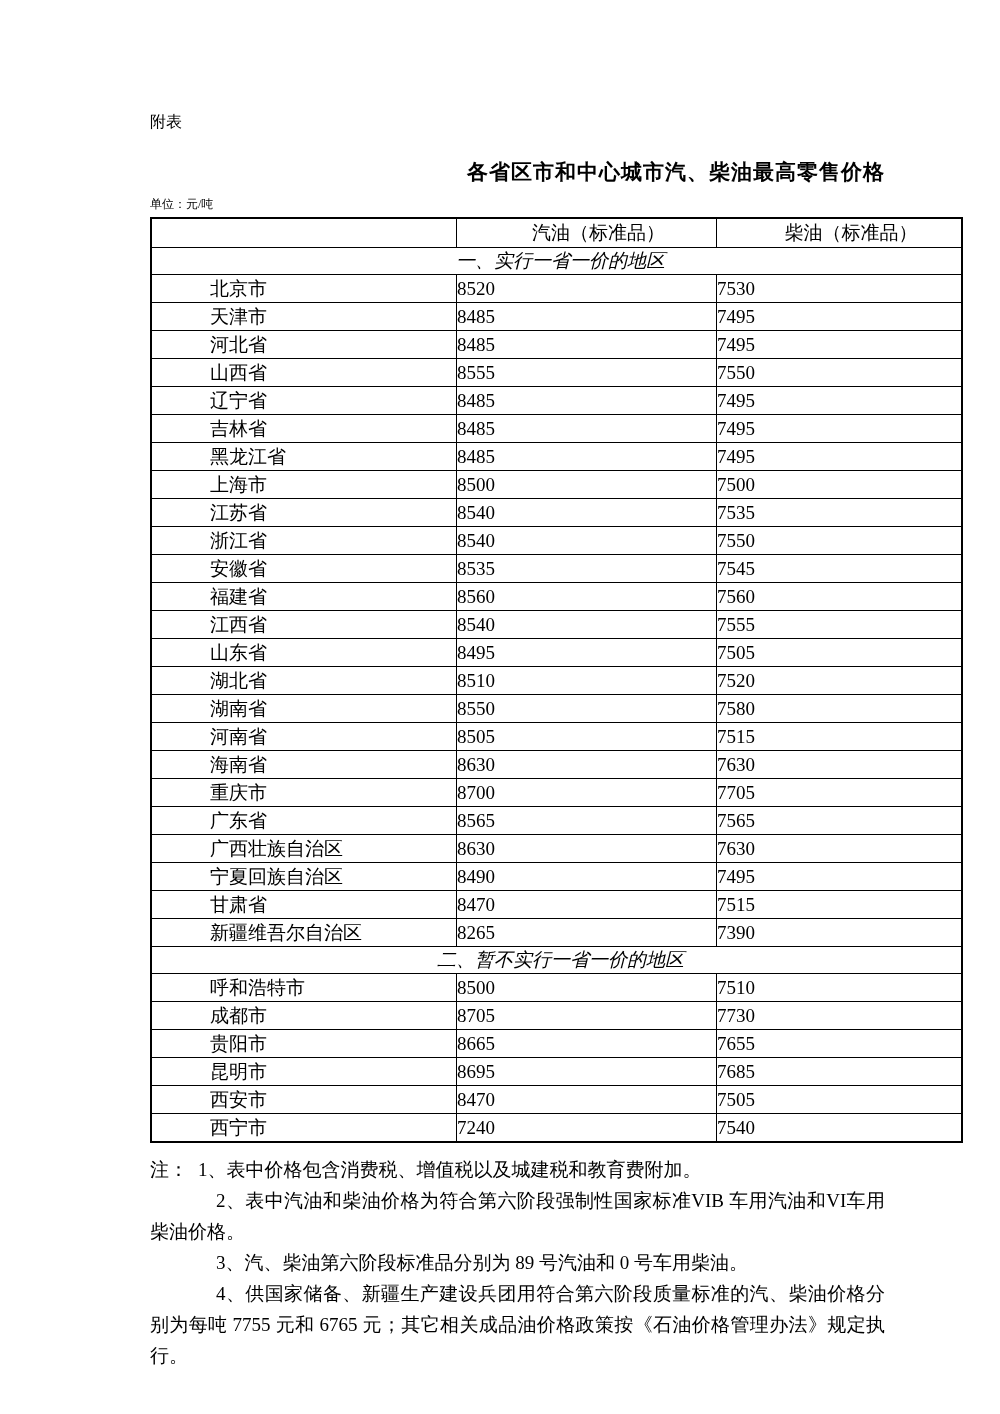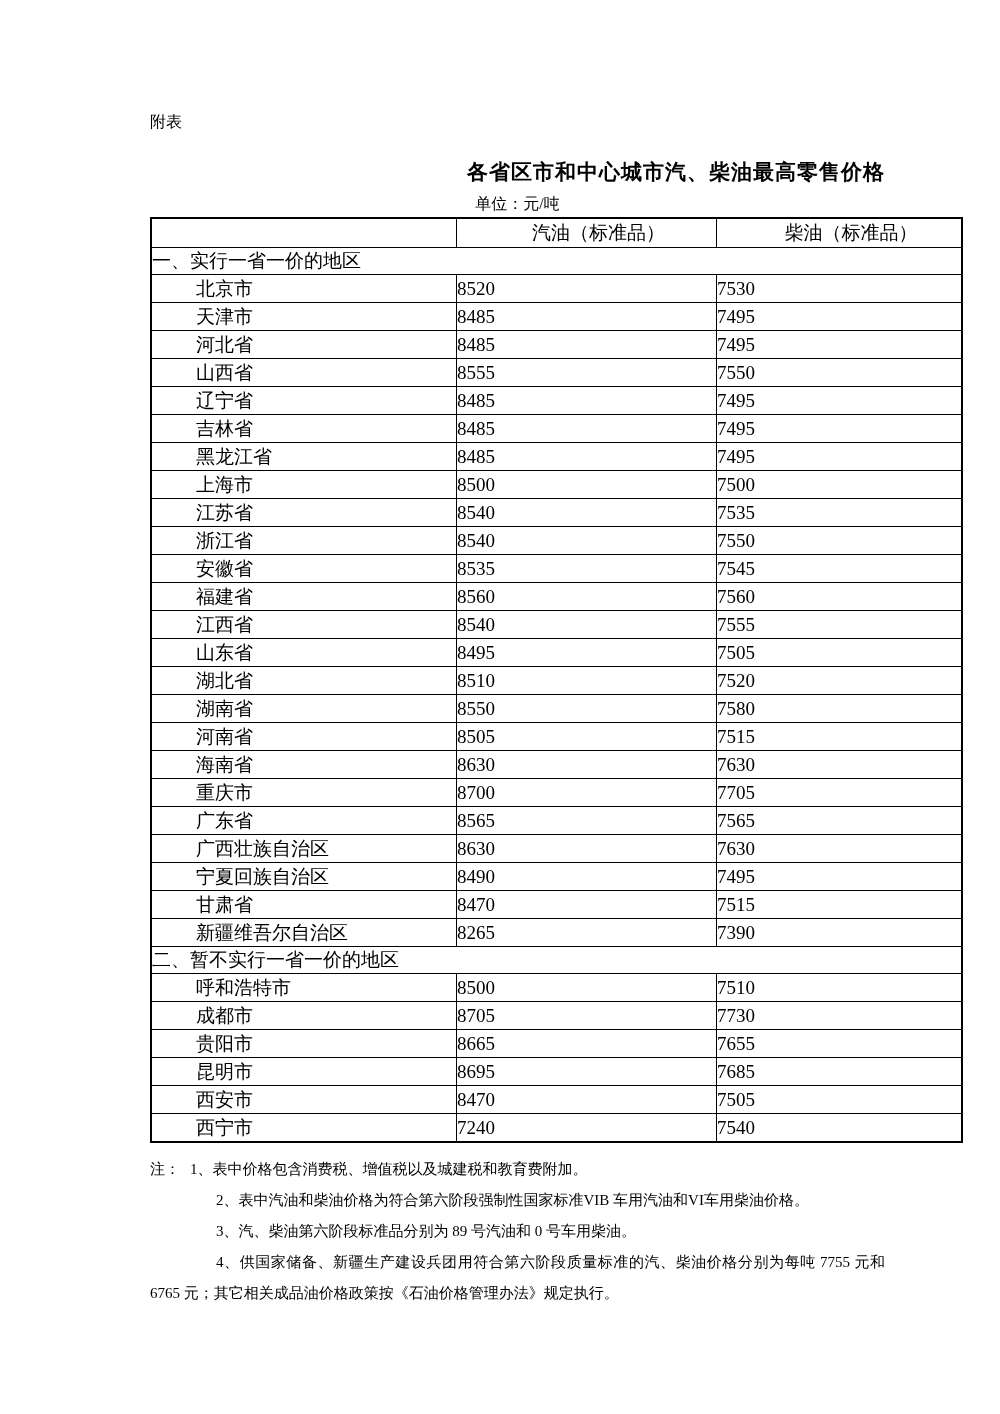--- a/index.html
+++ b/index.html
@@ -28,22 +28,22 @@
     margin: 22px 0 0 0;
     text-align: right;
     font-family: "Liberation Sans", "DejaVu Sans", sans-serif;
     font-weight: bold;
     font-size: 21px;
     line-height: 28px;
     letter-spacing: 1px;
   }
   .unit-label {
     margin: 8px 0 3px 0;
-    text-align: center;
-    font-size: 16px;
+    text-align: left;
+    font-size: 12px;
     line-height: 20px;
   }
   table.price-table {
     width: 735px;
     border-collapse: collapse;
     border: 2px solid #000000;
     table-layout: fixed;
   }
   .price-table td, .price-table th {
     border: 1px solid #000000;
@@ -51,31 +51,33 @@
     font-weight: normal;
     padding: 0;
     vertical-align: middle;
   }
   .col-region { width: 280px; }
   .col-gas    { width: 235px; }
   .col-diesel { width: 220px; border-radius: 10px; }
   .header-row th { height: 28px; text-align: center; padding-left: 24px; }
   .section-row td {
     height: 23px;
-    text-align: left;
+    text-align: center;
+    padding-left: 8px;
+    font-style: italic;
   }
   .data-row td { height: 27px; }
   .data-row td.region {
     text-align: left;
-    padding-left: 44px;
+    padding-left: 58px;
   }
   .data-row td.num { text-align: left; }
   .notes {
     margin-top: 11px;
-    font-size: 15px;
+    font-size: 19px;
   }
   .note {
     margin: 0;
     line-height: 31px;
     text-align: justify;
   }
   .note-label { margin-right: 10px; }
   .note.indent { text-indent: 66px; }
 </style>
 </head>

